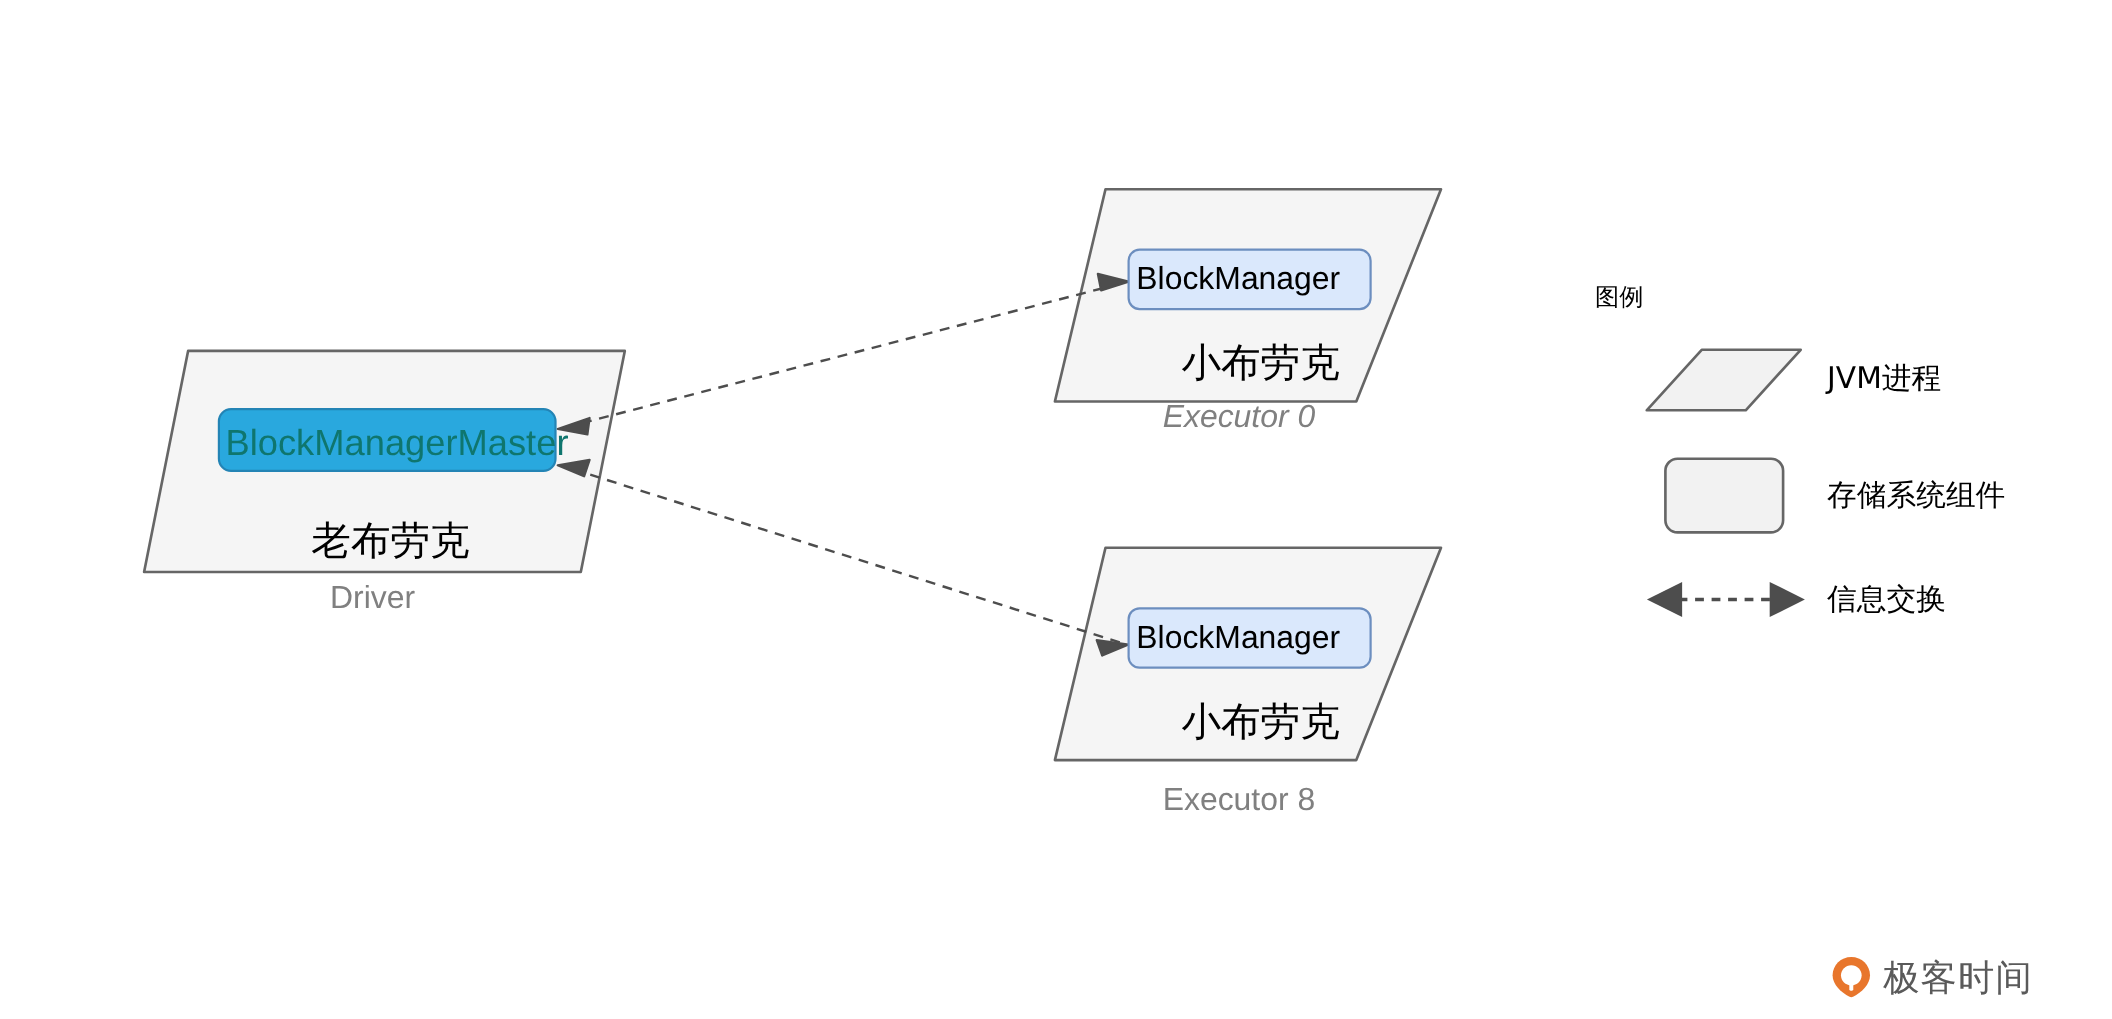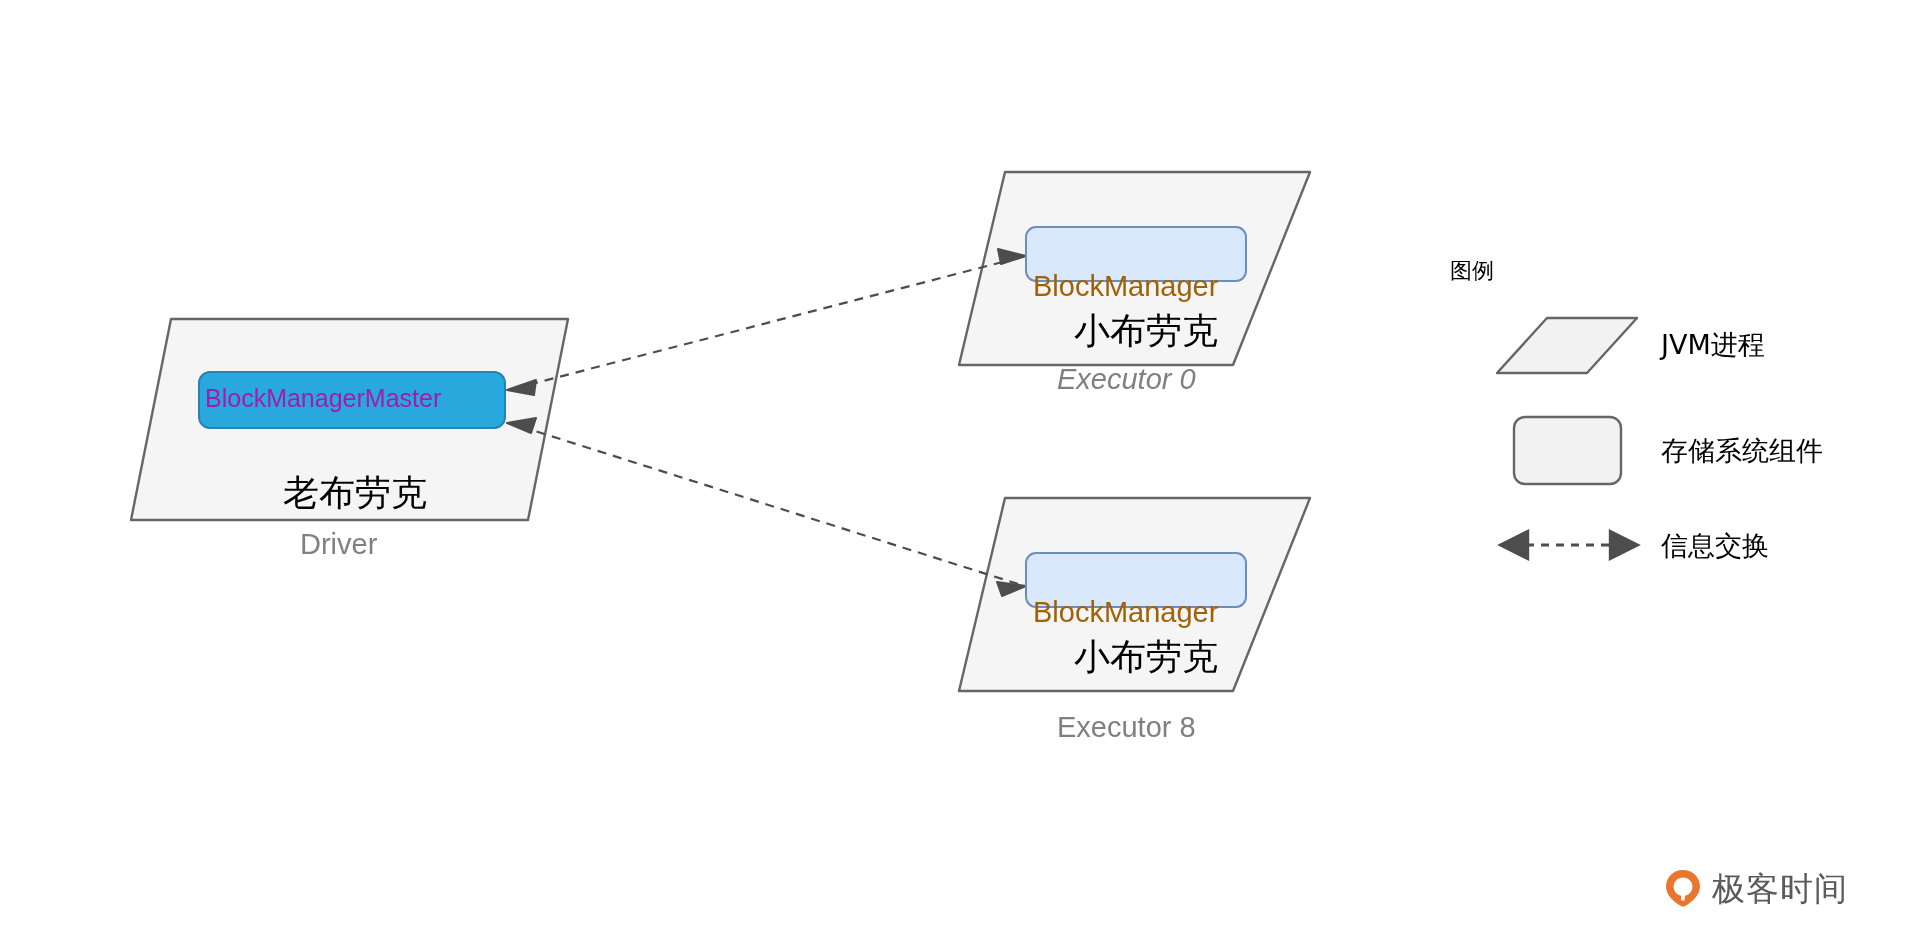--- a/index.html
+++ b/index.html
@@ -25,27 +25,26 @@
 
   
   .txt {
     position: absolute;
     white-space: nowrap;
     line-height: 1;
   }
 
   .node-label {
     font-size: 29px;
-    color: #a16207;
-    margin-top: 32px;
+    color: #000000;
   }
 
   .master-label {
-    font-size: 25px;
-    color: #a21caf;
+    font-size: 33px;
+    color: #0f766e;
   }
 
   .cn-label {
     font-size: 36px;
     color: #000000;
     font-family: "DejaVu Sans", "Liberation Sans", sans-serif;
   }
 
   .proc-caption {
     font-size: 29px;

